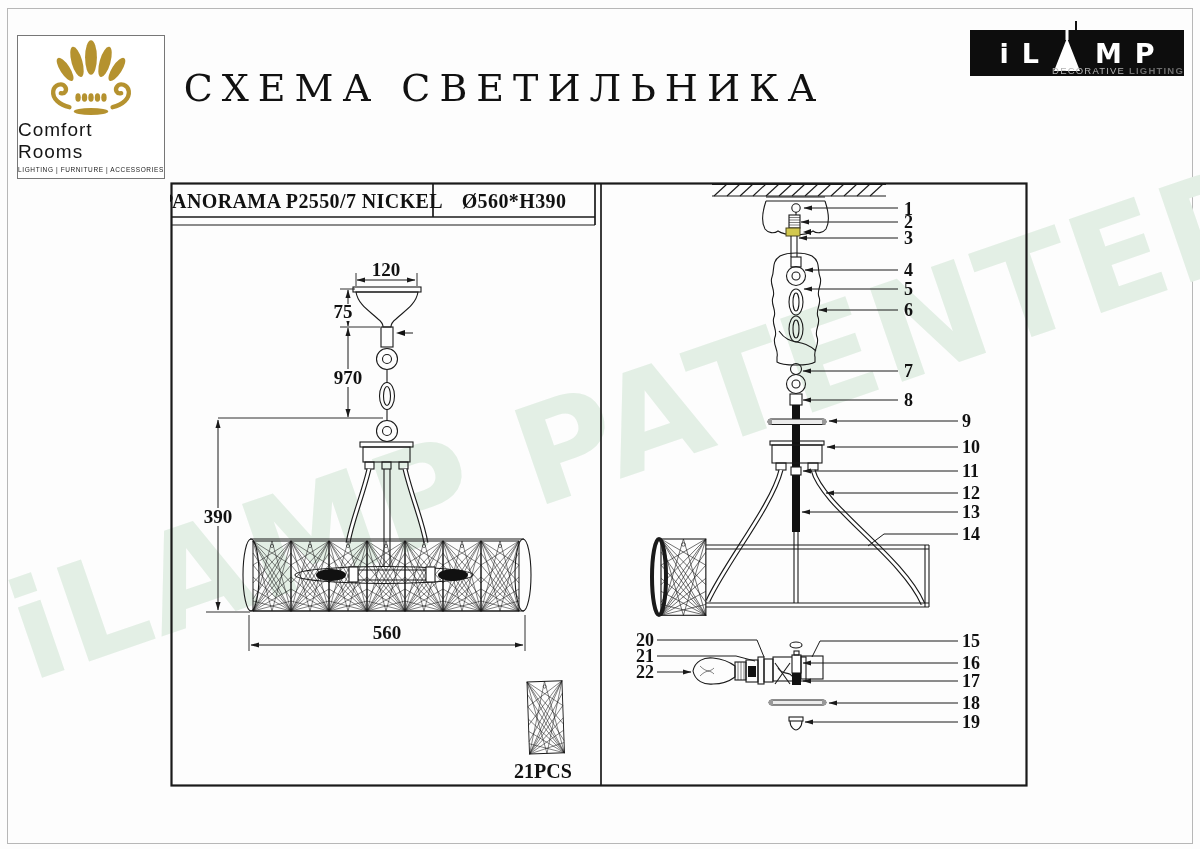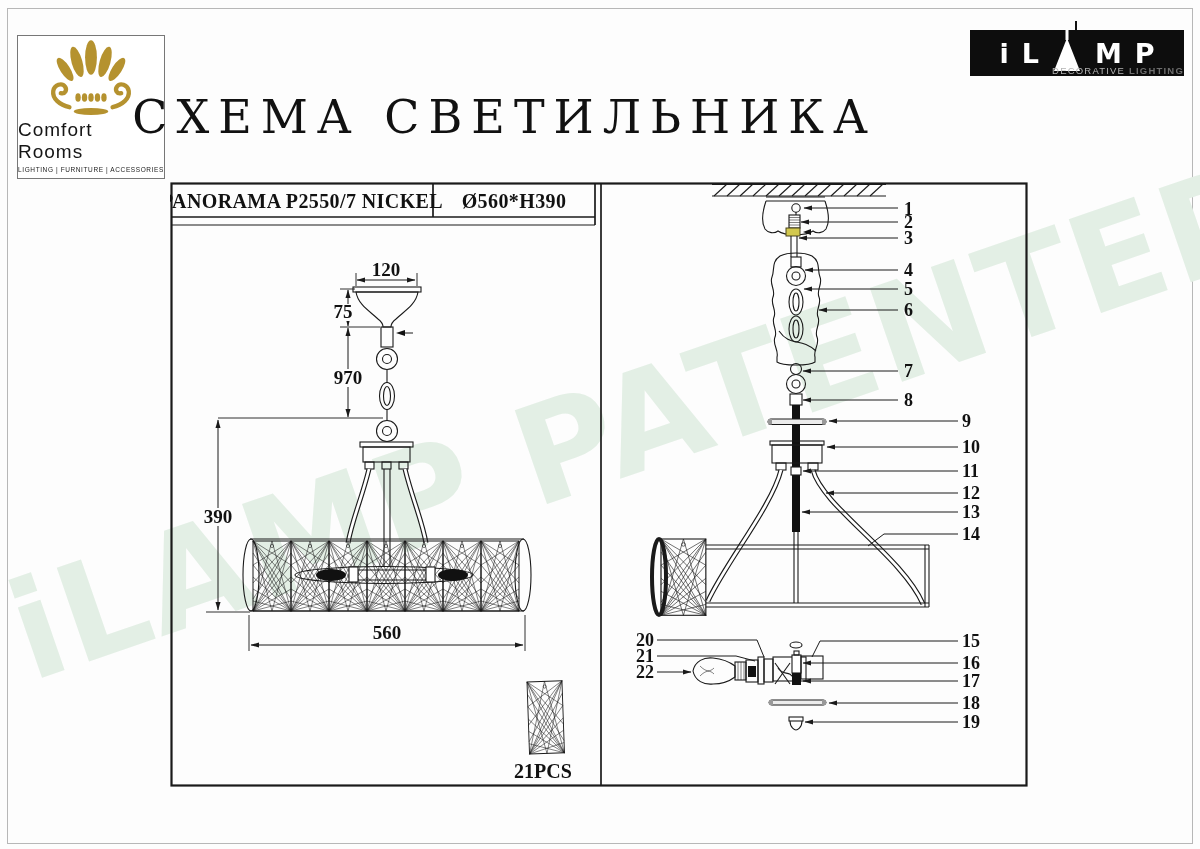--- a/index.html
+++ b/index.html
@@ -6,22 +6,22 @@
   .page{position:relative;width:1200px;height:849px;background:#fdfdfd;overflow:hidden;
         font-family:"Liberation Sans",sans-serif;}
   .page-border{position:absolute;left:7px;top:8px;width:1184px;height:834px;
         border:1px solid #b7b7b7;z-index:0;}
   
   .watermark{position:absolute;left:16px;top:558px;transform:rotate(-19deg);transform-origin:0 50%;
         font-family:"DejaVu Sans",sans-serif;font-weight:bold;font-size:136px;letter-spacing:2px;
         color:#e3efe5;white-space:nowrap;z-index:1;user-select:none;}
   
   .title{position:absolute;left:0;top:66px;width:1009px;text-align:center;z-index:3;
-        font-family:"DejaVu Serif","Liberation Serif",serif;font-size:46px;letter-spacing:9px;
-        color:#111;margin-top:24px;}
+        font-family:"DejaVu Serif","Liberation Serif",serif;font-size:38px;letter-spacing:9px;
+        color:#111;}
   
   .cr-box{position:absolute;left:17px;top:35px;width:146px;height:142px;background:#fff;
         border:1px solid #777;z-index:3;display:flex;flex-direction:column;align-items:center;}
   .cr-name{font-size:19px;letter-spacing:1px;color:#151515;margin-top:1px;}
   .cr-tag{font-size:6.5px;letter-spacing:.6px;color:#222;margin-top:3px;}
   
   .il-box{position:absolute;left:970px;top:30px;width:214px;height:46px;background:#0d0d0d;z-index:3;
         display:flex;align-items:center;justify-content:center;gap:13px;}
   .il-box span{font-family:"DejaVu Sans",sans-serif;font-weight:bold;font-size:27px;color:#fff;line-height:1;}
   .il-cord{position:absolute;left:1075px;top:21px;width:2px;height:9px;background:#111;z-index:3;}

